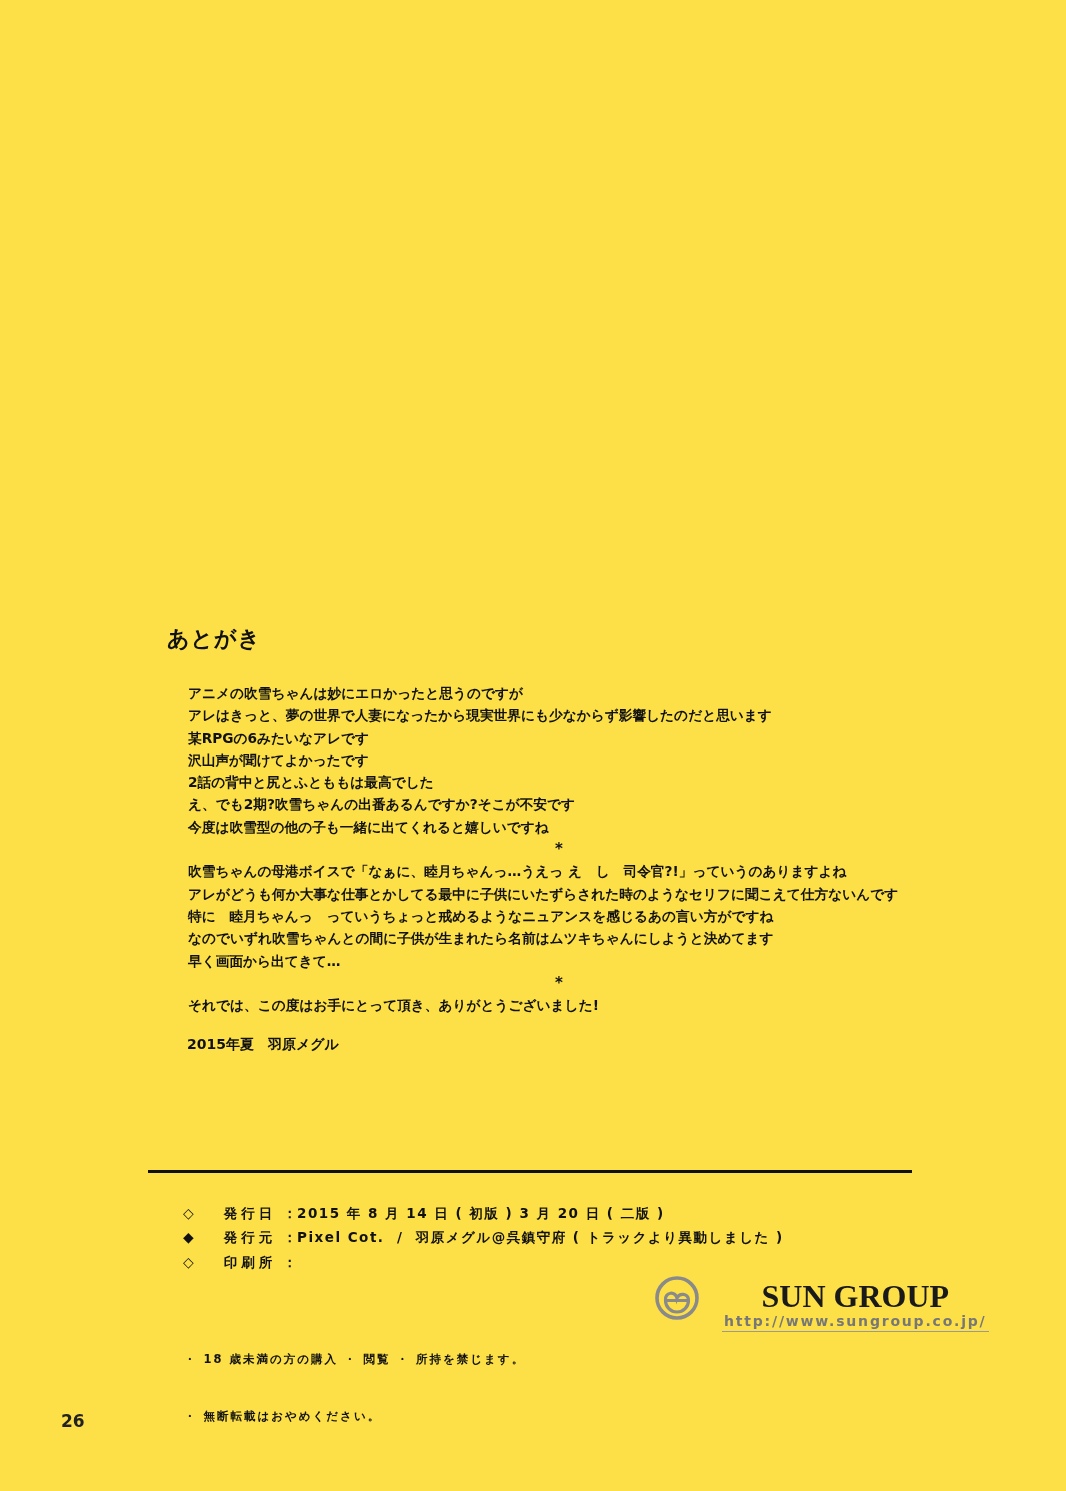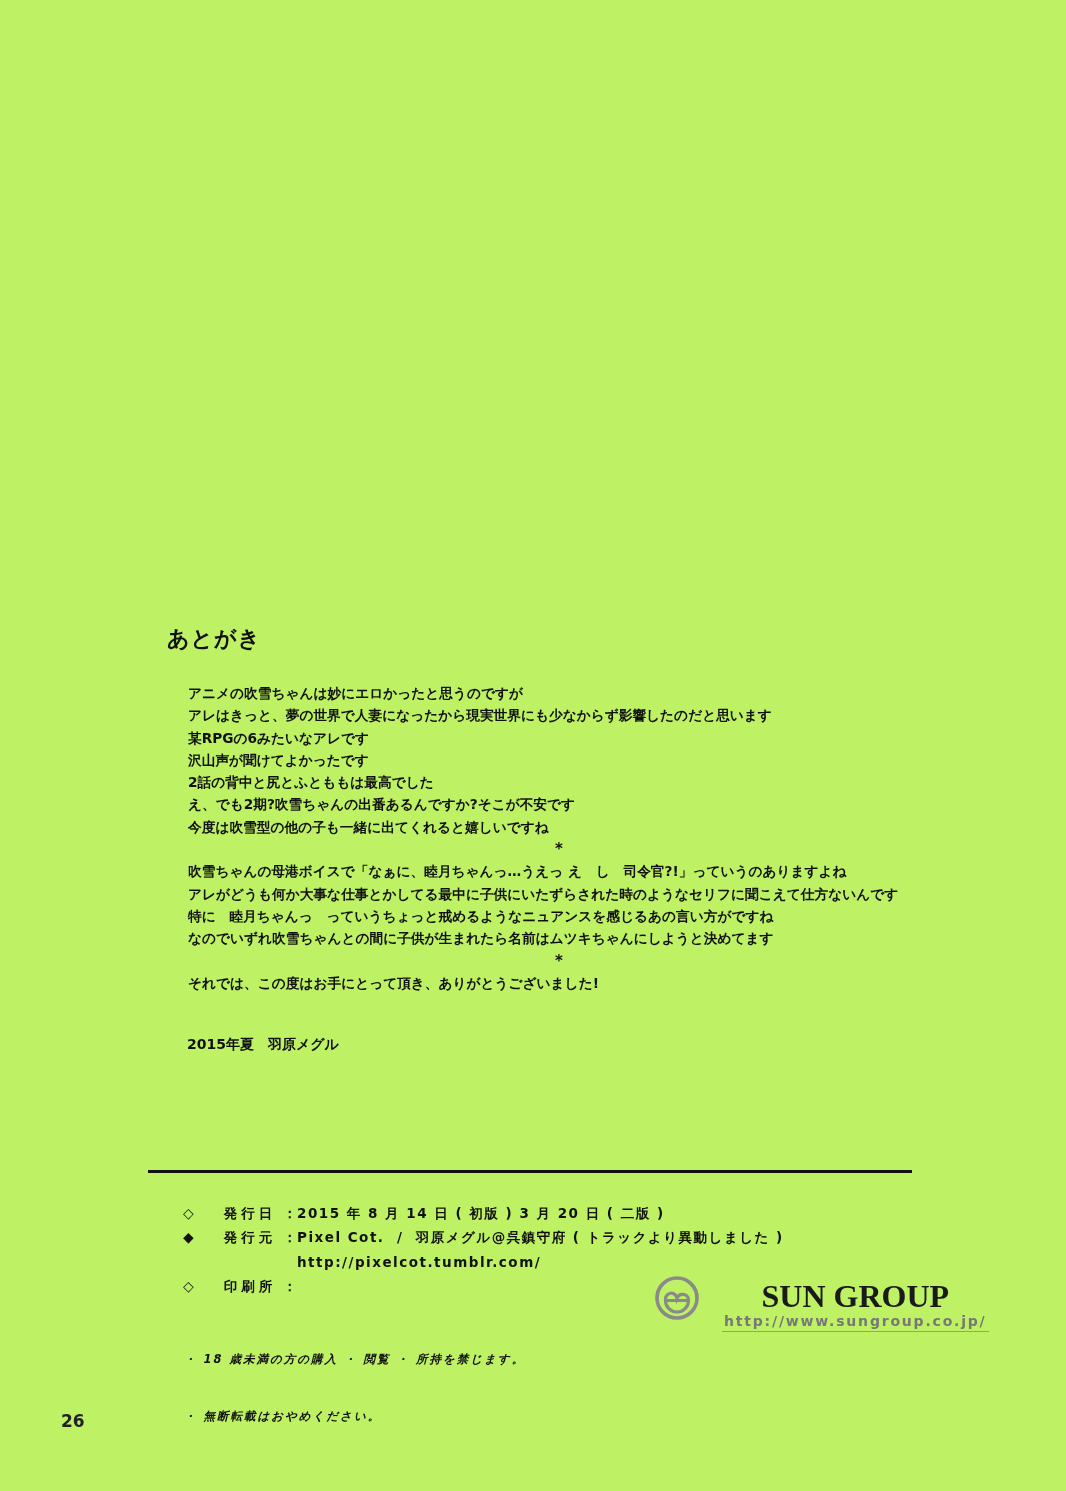--- a/index.html
+++ b/index.html
@@ -1,19 +1,19 @@
 <!DOCTYPE html>
 <html><head>
 <meta charset="utf-8">
 <style>
   html,body { margin:0; padding:0; background:#ffffff; }
   .page {
     position:relative;
     width:1066px; height:1491px;
-    background:#bef264;
+    background:#fde047;
     color:#111111;
     font-family:"DejaVu Sans", sans-serif;
     overflow:hidden;
   }
 
   
   .title {
     position:absolute; left:167px; top:624px;
     font-size:22px; font-weight:700; letter-spacing:1px;
     white-space:pre;
@@ -47,21 +47,21 @@
     display:grid; grid-template-columns:34px 66px 14px auto;
     height:24.3px; font-size:13.5px; letter-spacing:1.5px;
     white-space:pre; align-items:baseline;
   }
   .colophon-row .bullet { font-size:14px; letter-spacing:0; }
   .colophon-row .label  { letter-spacing:4px;text-align:center; }
 
   .notices {
     position:absolute; left:184px; top:1312px;
     font-size:11.5px; font-weight:700; letter-spacing:2px;
-    line-height:19px; white-space:pre;font-style:italic;
+    line-height:19px; white-space:pre;
   }
 
   
   .sun-logo {
     position:absolute; left:654px; top:1272px;
     display:flex; align-items:flex-start; gap:22px;
   }
   .sun-emblem { margin-top:3px; }
   .sun-text { display:flex; flex-direction:column; align-items:center; margin-top:8px; }
   .sun-name {
@@ -94,46 +94,41 @@
     <div class="line">某RPGの6みたいなアレです</div>
     <div class="line">沢山声が聞けてよかったです</div>
     <div class="line">2話の背中と尻とふとももは最高でした</div>
     <div class="line">え、でも2期?吹雪ちゃんの出番あるんですか?そこが不安です</div>
     <div class="line">今度は吹雪型の他の子も一緒に出てくれると嬉しいですね</div>
     <div class="line star-line">*</div>
     <div class="line">吹雪ちゃんの母港ボイスで「なぁに、睦月ちゃんっ…うえっ え　し　司令官?!」っていうのありますよね</div>
     <div class="line">アレがどうも何か大事な仕事とかしてる最中に子供にいたずらされた時のようなセリフに聞こえて仕方ないんです</div>
     <div class="line">特に　睦月ちゃんっ　っていうちょっと戒めるようなニュアンスを感じるあの言い方がですね</div>
     <div class="line">なのでいずれ吹雪ちゃんとの間に子供が生まれたら名前はムツキちゃんにしようと決めてます</div>
+    <div class="line">早く画面から出てきて…</div>
     <div class="line star-line">*</div>
     <div class="line">それでは、この度はお手にとって頂き、ありがとうございました!</div>
   </div>
 
   <div class="signature">2015年夏　羽原メグル</div>
 
   <div class="rule"></div>
 
   <div class="colophon">
     <div class="colophon-row">
       <span class="bullet">◇</span>
       <span class="label">発行日</span>
       <span class="sep">：</span>
       <span class="value">2015 年 8 月 14 日 ( 初版 ) 3 月 20 日 ( 二版 )</span>
     </div>
     <div class="colophon-row">
       <span class="bullet">◆</span>
       <span class="label">発行元</span>
       <span class="sep">：</span>
       <span class="value">Pixel Cot.  /  羽原メグル@呉鎮守府 ( トラックより異動しました )</span>
-    </div>
-    <div class="colophon-row">
-      <span class="bullet"></span>
-      <span class="label"></span>
-      <span class="sep"></span>
-      <span class="value">http://pixelcot.tumblr.com/</span>
     </div>
     <div class="colophon-row">
       <span class="bullet">◇</span>
       <span class="label">印刷所</span>
       <span class="sep">：</span>
     </div>
   </div>
 
   <div class="notices">
     <div>・ 18 歳未満の方の購入 ・ 閲覧 ・ 所持を禁じます。</div>

